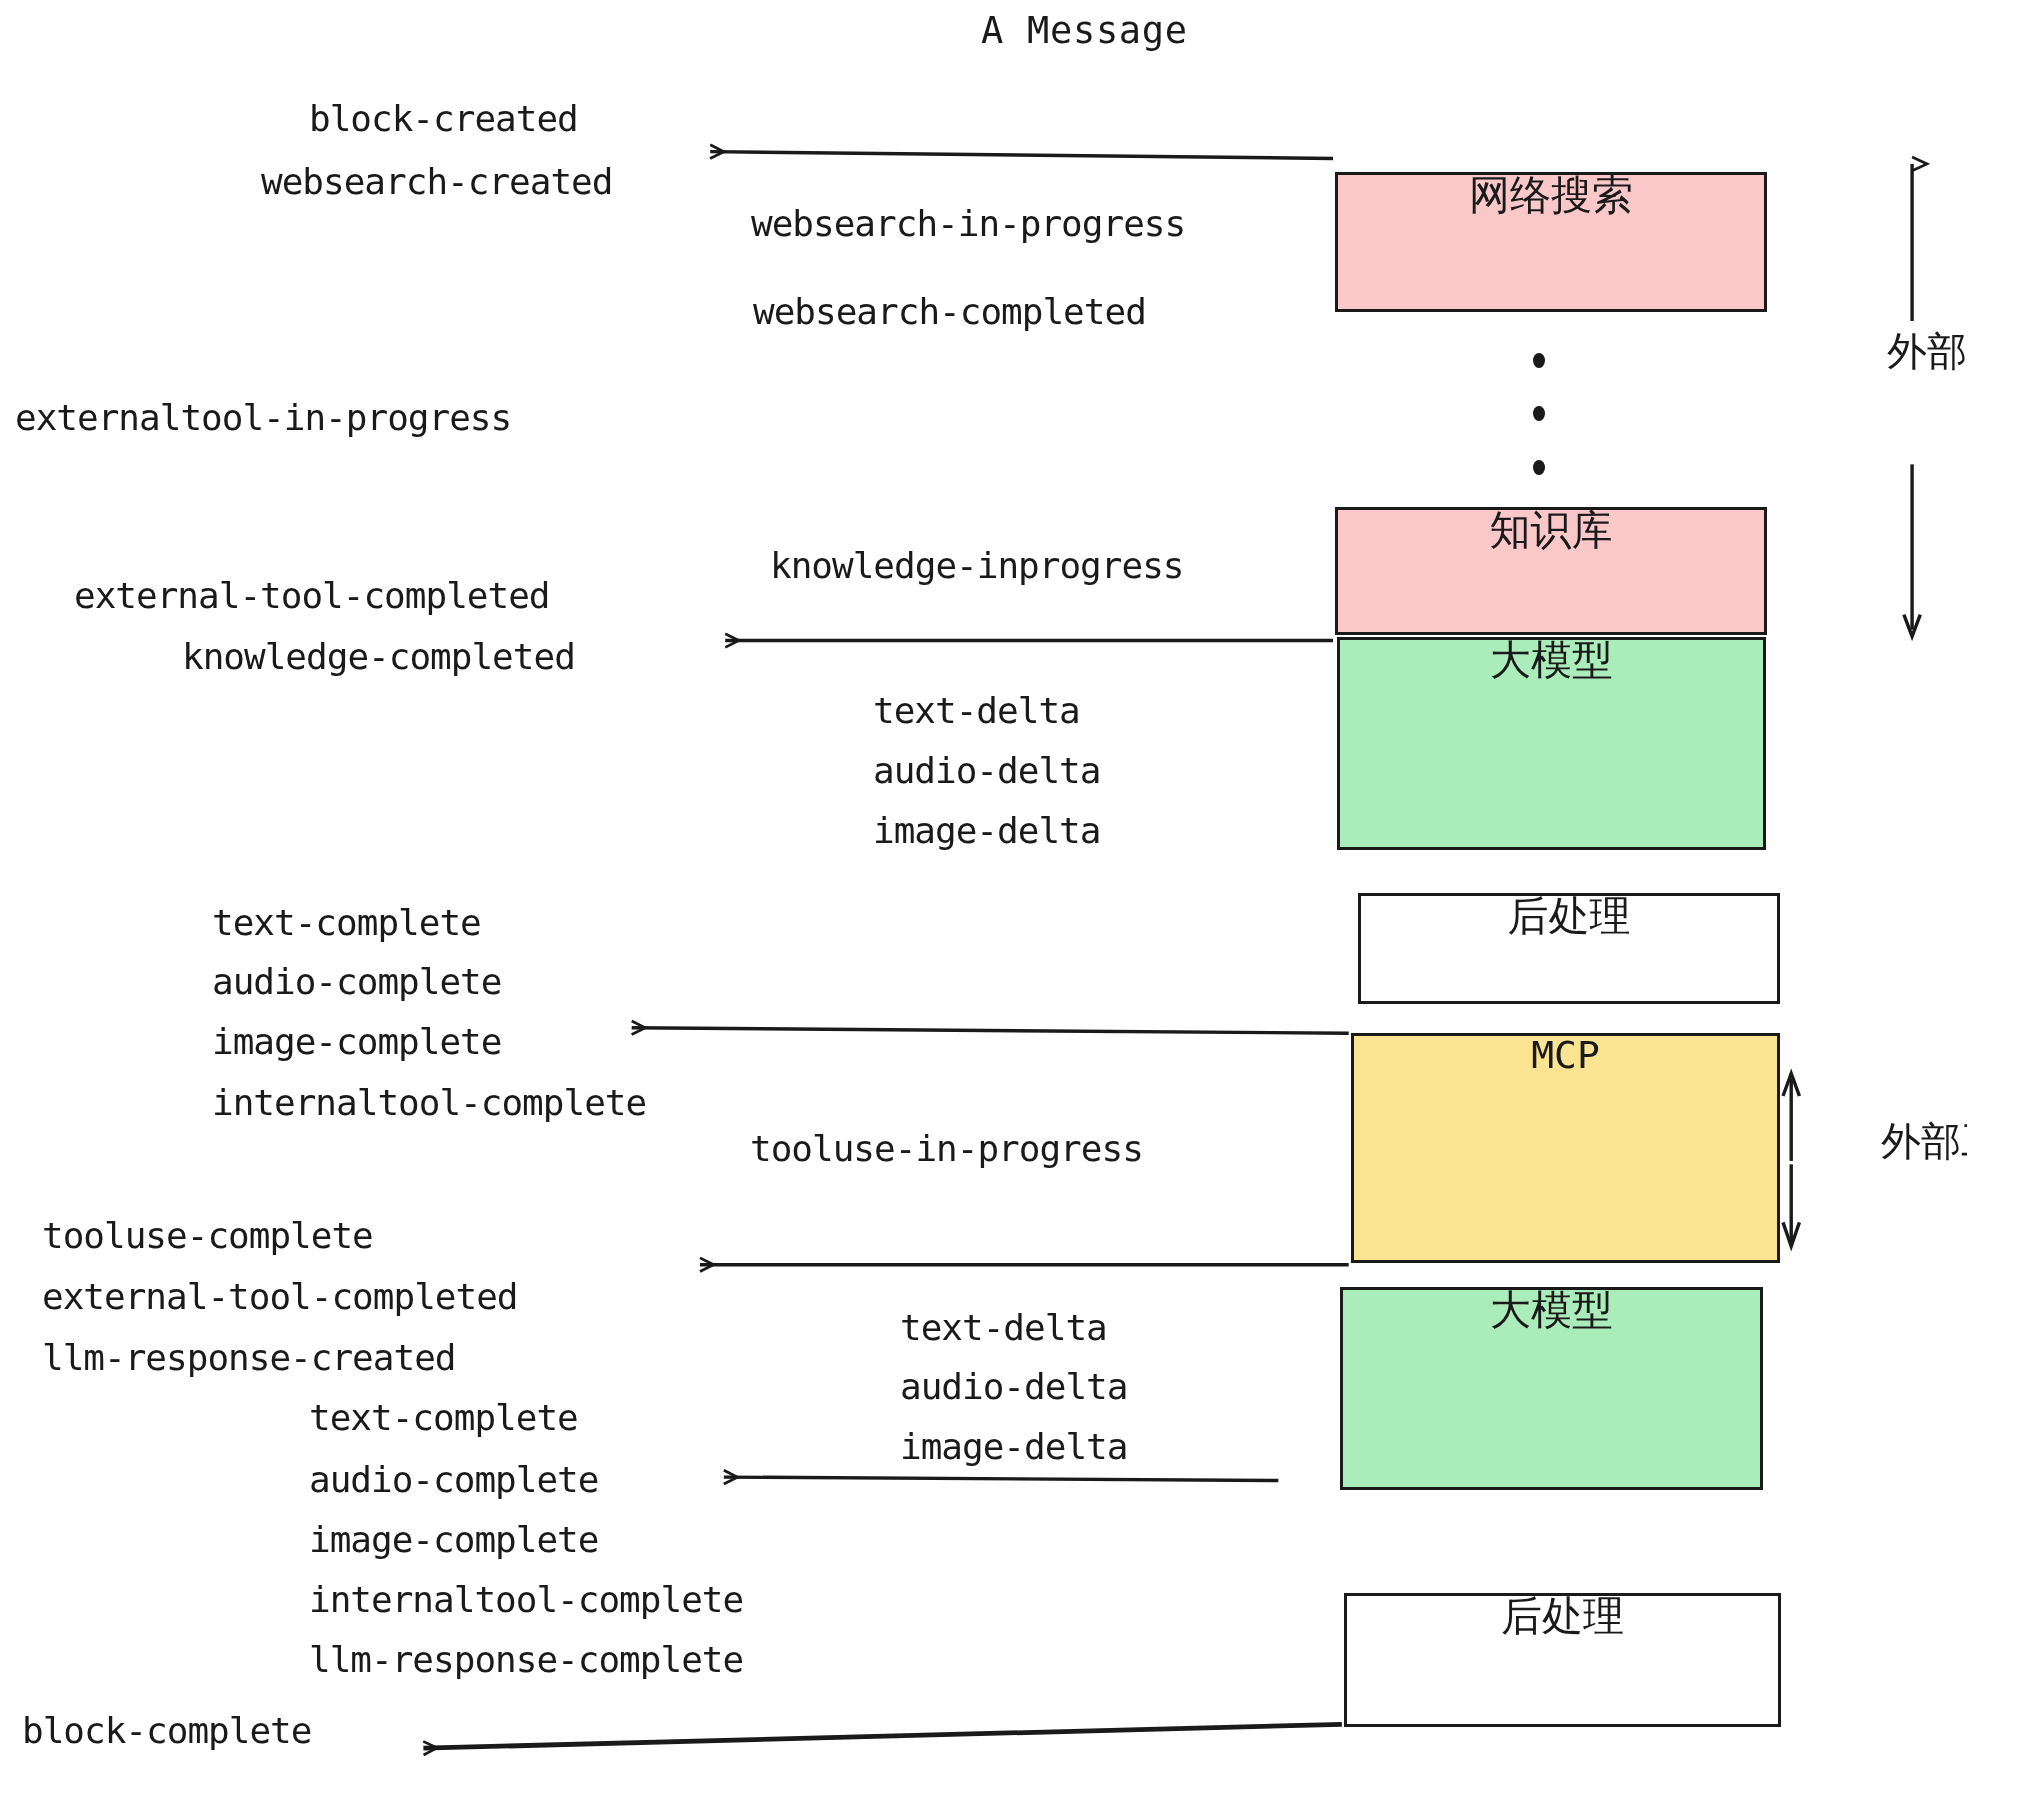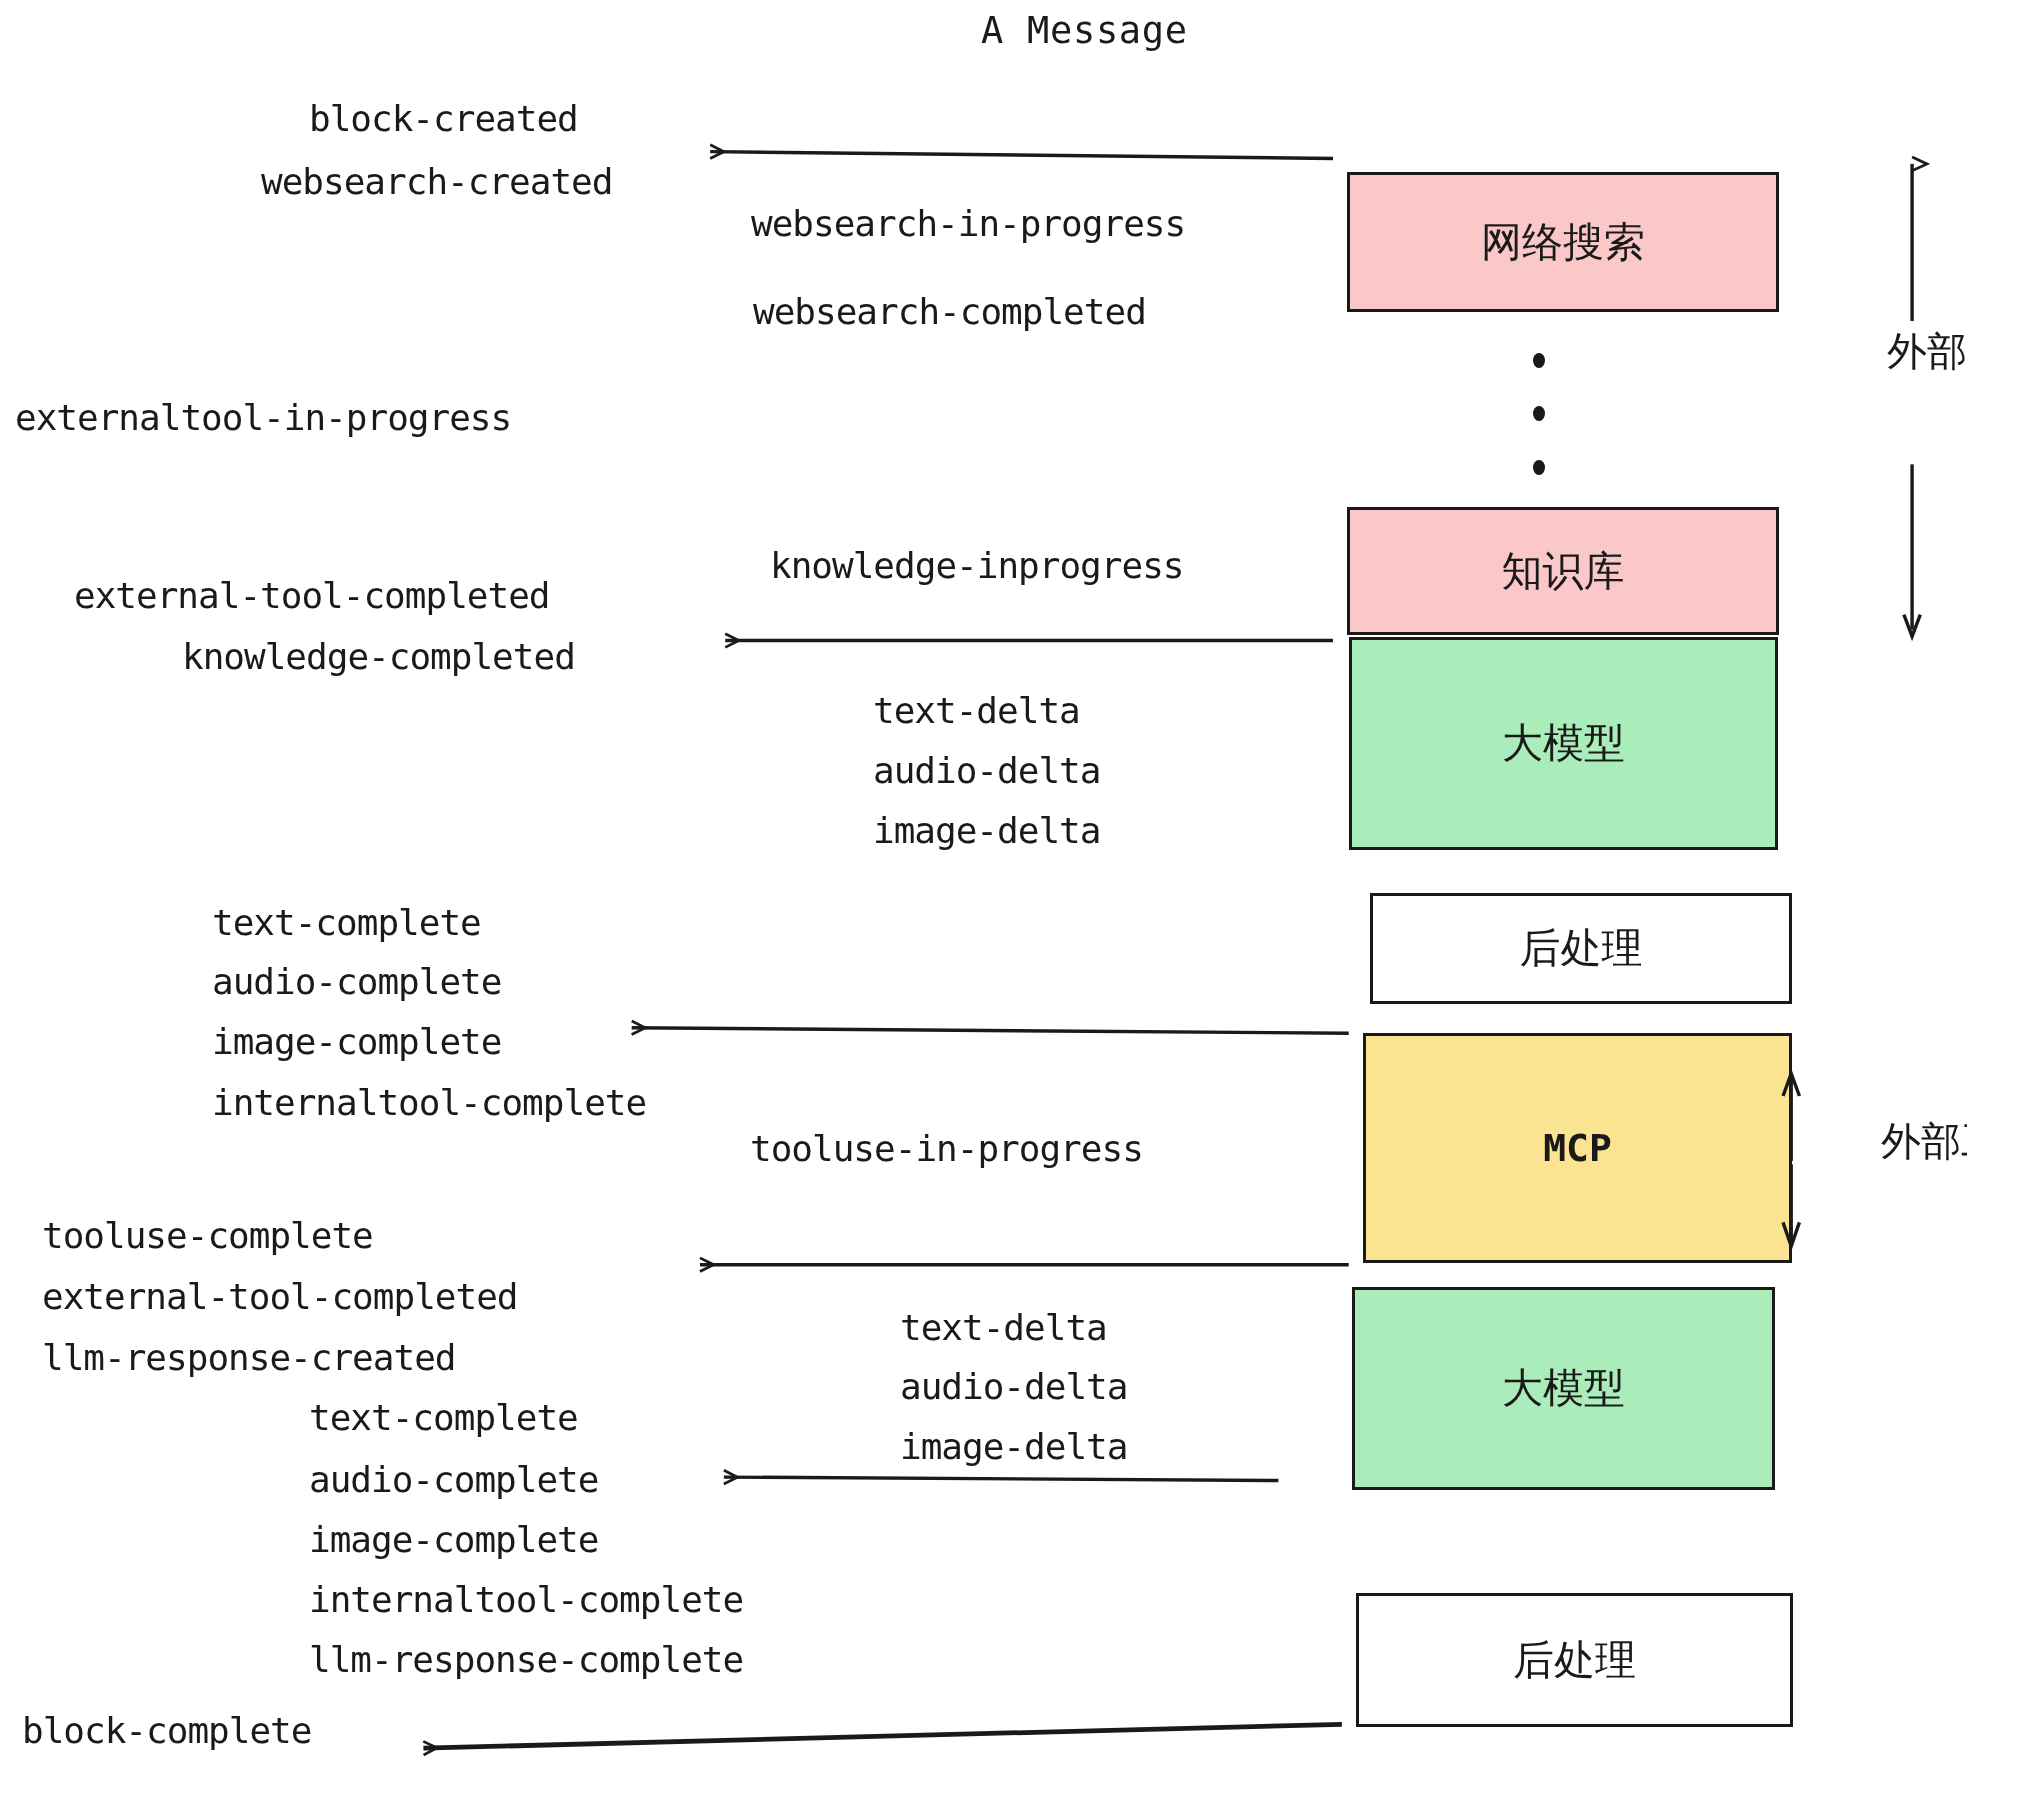--- a/index.html
+++ b/index.html
@@ -31,35 +31,33 @@
     font-family: "DejaVu Sans Mono", "Liberation Mono", monospace;
     font-size: 37px;
     line-height: 1;
     letter-spacing: 0.7px;
   }
   .node {
     position: absolute;
     box-sizing: border-box;
     border: 3.4px solid #1a1a1a;
     display: flex;
-    align-items: center;
     justify-content: center;
-    margin-left: 12px;
   }
   .node-label {
     color: #1a1a1a;
     font-family: "DejaVu Sans", "Liberation Sans", sans-serif;
     font-size: 41px;
     line-height: 1;
     white-space: pre;
   }
   .node-label.latin {
     font-family: "DejaVu Sans Mono", "Liberation Mono", monospace;
     font-size: 38px;
-    font-weight: bold;
+    font-weight: normal;
   }
   .sidelabel {
     position: absolute;
     white-space: pre;
     color: #1a1a1a;
     font-family: "DejaVu Sans", "Liberation Sans", sans-serif;
     font-size: 40px;
     line-height: 1;
     margin-left: 44px;
   }

